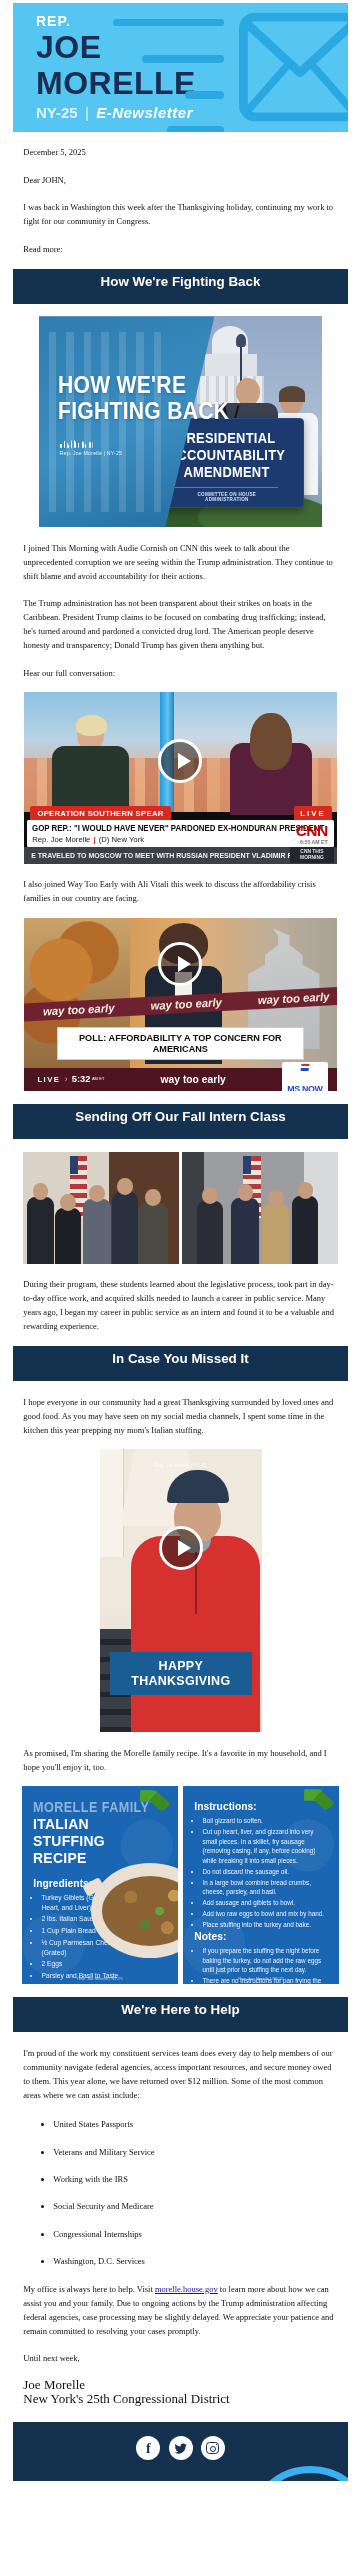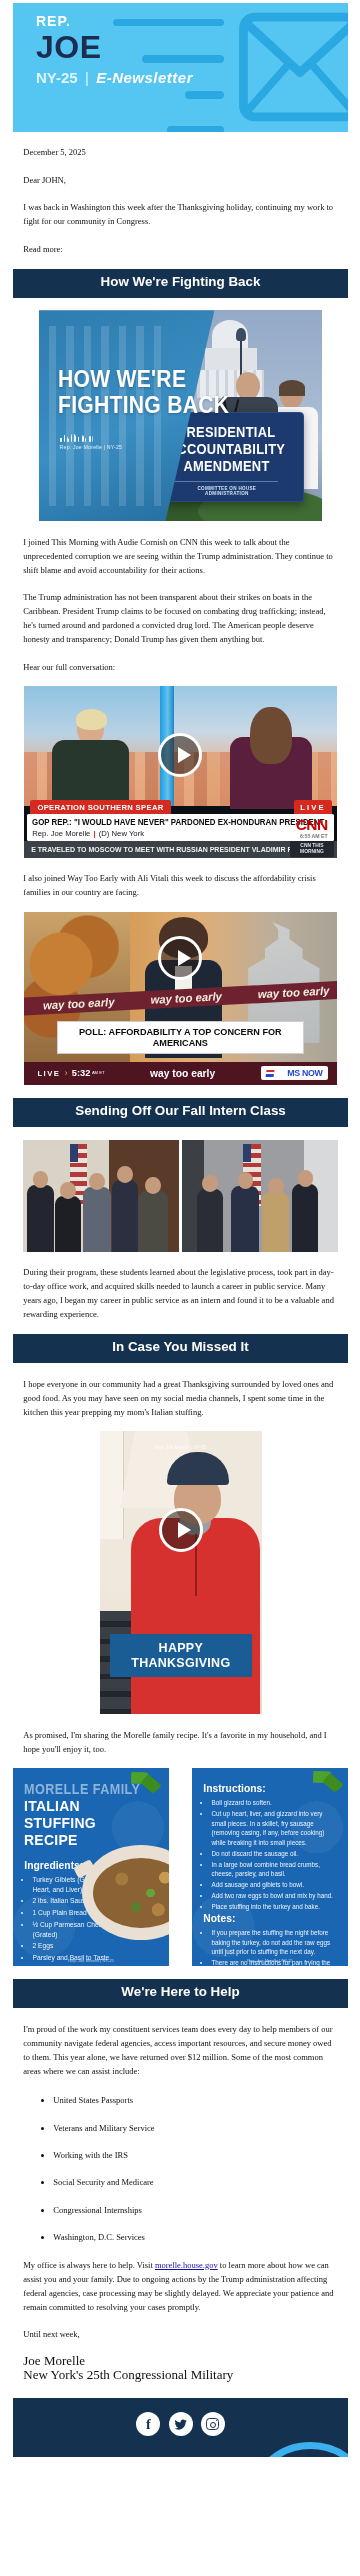--- a/index.html
+++ b/index.html
@@ -19,21 +19,21 @@
   .speed { position:absolute; height:7.7px; background:#29a8e2; border-radius:4.1px; }
   .sp1 { width:111px; right:124px; top:15.5px; }
   .sp2 { width:82px; right:124px; top:52px; }
   .sp3 { width:39px;  right:124px; top:88px; }
   .sp4 { width:57px; right:124px; top:123px; }
   .envl { position:absolute; right:-14.4px; top:9.3px; }
 
   
   .pad { padding:0 10.3px;font-family:Liberation Serif, serif; }
   .para { font-size:8.5px; line-height:14px; margin-top:13.4px; }
-  .sec-banner { margin-top:13.4px; height:29px; background:#14314f; color:#fff;
+  .sec-banner { margin-top:13.4px; height:35px; background:#14314f; color:#fff;
     font-size:13.4px; font-weight:700; text-align:center; line-height:25px; }
   .center-img { margin:12.4px auto 0 auto; position:relative; overflow:hidden; }
 
   
   .hero { width:283px; height:211px; background:linear-gradient(180deg,#9db2cc 0%,#b9c7da 55%,#8a9cb4 100%); }
   .hero-right-sky { position:absolute; right:0; top:0; width:55%; height:100%;
      background:linear-gradient(180deg,#93a9c6 0%,#aebfd6 60%,#7d8fa6 100%); }
   .hero-dome { position:absolute; left:54%; top:9.3px; width:77px; height:77px; }
   .dome-cap { position:absolute; left:20.6px; top:0; width:36px; height:31px; background:#e8ebef; border-radius:50% 50% 0 0; }
   .dome-base { position:absolute; left:13px; top:28px; width:52px; height:23px; background:#dfe3e8; }
@@ -132,21 +132,21 @@
   .rb1 { top:77px; transform:rotate(-3deg); }
   .wte-headline { position:absolute; left:9%; bottom:31px; width:82%; background:#fff; border:0.5px solid #ccc;
      text-align:center; padding:4.6px 3.1px; font-size:9.5px; font-weight:800; color:#0a0a0a; transform:scaleX(.96); }
   .wte-bar { position:absolute; left:0; bottom:0; width:100%; height:23px; background:#4e1420;
      display:flex; align-items:center; color:#fff; }
   .wte-live { font-weight:700; letter-spacing:1.5px; font-size:7.7px; margin-left:13.4px; }
   .wte-arrow { color:#d8b25a; font-size:9.3px; margin:0 4.1px; }
   .wte-time { font-weight:800; font-size:9.3px; }
   .wte-tz { font-size:4.1px; line-height:1; margin-left:1.5px; }
   .wte-show { flex:1; text-align:center; font-size:10.3px; font-weight:700; }
-  .msnow { background:#fff; border-radius:2.1px; margin-right:9.3px; padding:2.1px 5.2px; display:flex; align-items:center; gap:13px; }
+  .msnow { background:#fff; border-radius:2.1px; margin-right:9.3px; padding:2.1px 5.2px; display:flex; align-items:center; gap:13px;flex-direction:column; }
   .ms-flag { width:8.2px; height:7.2px; background:linear-gradient(180deg,#d03028 0 34%,#ffffff 34% 55%,#2448c8 55% 100%); transform:skewX(-8deg); }
   .msnow-txt { color:#2448c8; font-weight:800; font-size:8.8px; letter-spacing:-0.3px; }
 
   
   .photos { display:flex; gap:3.6px; margin-top:12.4px; justify-content:center; }
   .photo { width:156px; height:112px; position:relative; overflow:hidden; }
   .ph1 { background:linear-gradient(90deg,#d9d2c6 0 55%,#5a3a28 55% 100%); }
   .ph2 { background:linear-gradient(90deg,#3c3f44 0 14%,#9b9da0 14% 78%,#d8d9da 78% 100%); }
   .flagpole { position:absolute; width:17.5px; height:62px; top:4.1px;
      background:repeating-linear-gradient(180deg,#b23a3a 0 4.6px,#e8e4dc 4.6px 9.3px); }
@@ -179,21 +179,21 @@
   .chef-cap { position:absolute; left:36px; top:0; width:62px; height:33px; background:#2b3a4e; border-radius:31px 31px 4.1px 4.1px; }
   .chef-face { position:absolute; left:43px; top:23px; width:47px; height:49px; background:#cfa183; border-radius:46%; }
   .chef-body { position:absolute; left:0px; top:66px; width:129px; height:201px; background:#d6302f; border-radius:31px 31px 0 0; }
   .chef-zip { position:absolute; left:64px; top:82px; width:2.1px; height:62px; background:#8f1f1e; }
   .chef-tee { position:absolute; left:49px; top:66px; width:31px; height:17.5px; background:#9aa0a6; border-radius:0 0 13.4px 13.4px; }
   .kit-wm { position:absolute; left:0; top:13.4px; width:100%; text-align:center; color:rgba(255,255,255,.85); font-size:4.6px; }
   .kit-caption { position:absolute; left:7.2px; top:203px; right:7.2px; background:#1a5d94; color:#fff;
      text-align:center; font-weight:800; font-size:13px; letter-spacing:0.3px; padding:6.2px 2.1px; transform:scaleX(.96); }
 
   
-  .recipe { display:flex; gap:5px; margin-top:12.4px; justify-content:space-between; }
+  .recipe { display:flex; gap:5px; margin-top:12.4px; justify-content:center; }
   .rec-half { width:156px; height:198px; background:#1a66b2; position:relative; overflow:hidden; padding:13.4px 11.3px; }
   .rec-half:before { content:""; position:absolute; inset:0;
      background:radial-gradient(circle at 20% 80%,rgba(255,255,255,.05) 0 31px,transparent 31px),
                 radial-gradient(circle at 80% 30%,rgba(255,255,255,.05) 0 26px,transparent 26px); }
   .basil { position:absolute; width:17.5px; height:12.4px; background:#4ca32c; border-radius:4% 96% 18% 82%/96% 10% 90% 4%; }
   .basil.b2 { transform:rotate(40deg); background:#3c8c20; }
   .rec-t-top { color:#8fb4d9; font-size:14px; font-weight:800; letter-spacing:0.5px; transform:scaleX(.9); transform-origin:left; }
   .rec-t-main { color:#fff; font-size:15.5px; font-weight:800; letter-spacing:0.3px; line-height:1.1; transform:scaleX(.9); transform-origin:left; }
   .rec-label { color:#fff; font-size:10.3px; font-weight:800; margin-top:11.3px; }
   .rec-list { margin:4.1px 0 0 8.2px; color:#eef5fc; font-size:6.7px; line-height:1.5; }
@@ -232,20 +232,21 @@
 </style>
 </head>
 <body>
 
 <div class="email">
 
   <div class="hdr">
     <div class="hdr-text">
       <div class="hdr-rep">REP.</div>
       <div class="hdr-name">JOE</div>
+      <div class="hdr-name">MORELLE</div>
       <div class="hdr-tag">
         <span class="hdr-dist">NY-25</span>
         <span class="hdr-sep">|</span>
         <span class="hdr-enews">E-Newsletter</span>
       </div>
     </div>
     <div class="speed sp1"></div>
     <div class="speed sp2"></div>
     <div class="speed sp3"></div>
     <div class="speed sp4"></div>
@@ -486,21 +487,21 @@
       <li>Veterans and Military Service</li>
       <li>Working with the IRS</li>
       <li>Social Security and Medicare</li>
       <li>Congressional Internships</li>
       <li>Washington, D.C. Services</li>
     </ul>
     <p class="para"><span>My office is always here to help. Visit </span><a href="#" class="inline-link">morelle.house.gov</a><span> to learn more about how we can assist you and your family. Due to ongoing actions by the Trump administration affecting federal agencies, case processing may be slightly delayed. We appreciate your patience and remain committed to resolving your cases promptly.</span></p>
     <p class="para">Until next week,</p>
     <div class="sig">
       <div>Joe Morelle</div>
-      <div>New York's 25th Congressional Military</div>
+      <div>New York's 25th Congressional District</div>
     </div>
   </div>
 
   <div class="footer">
     <div class="social">
       <div class="soc">
           <span class="soc-f">f</span>
         </div>
       <div class="soc">
         <svg width="13.4" height="11.3" viewBox="0 0 26 22">

